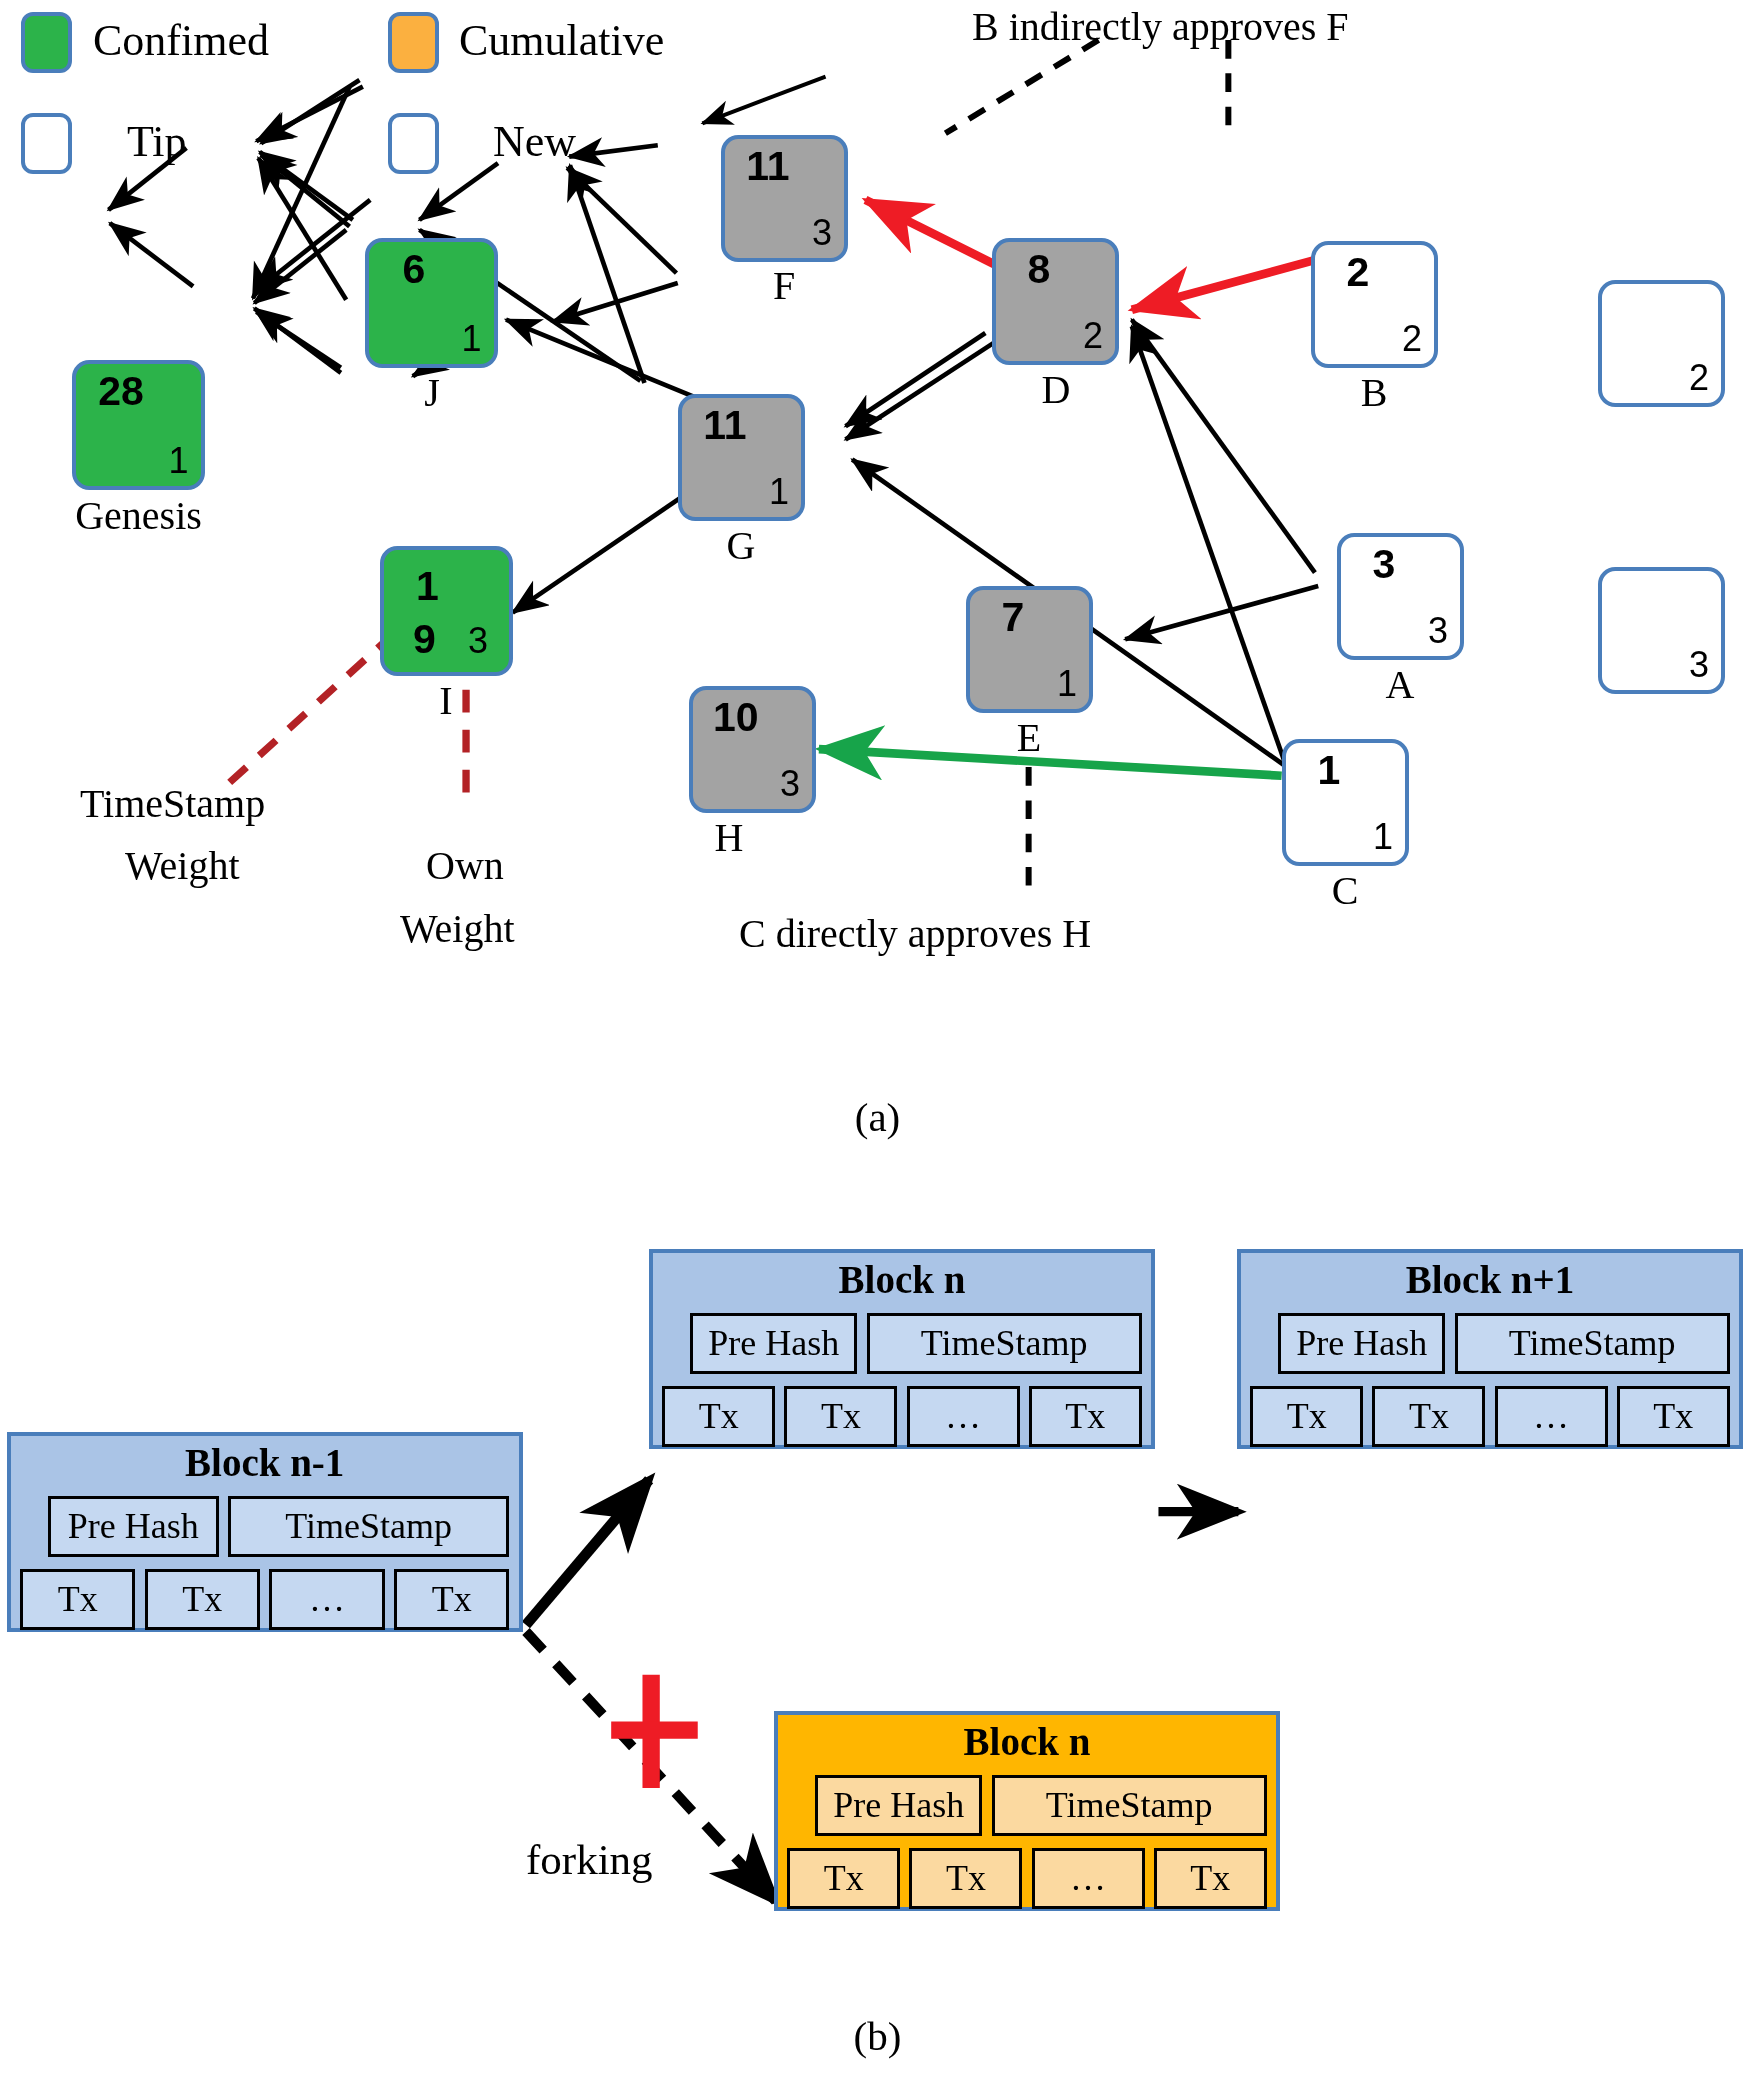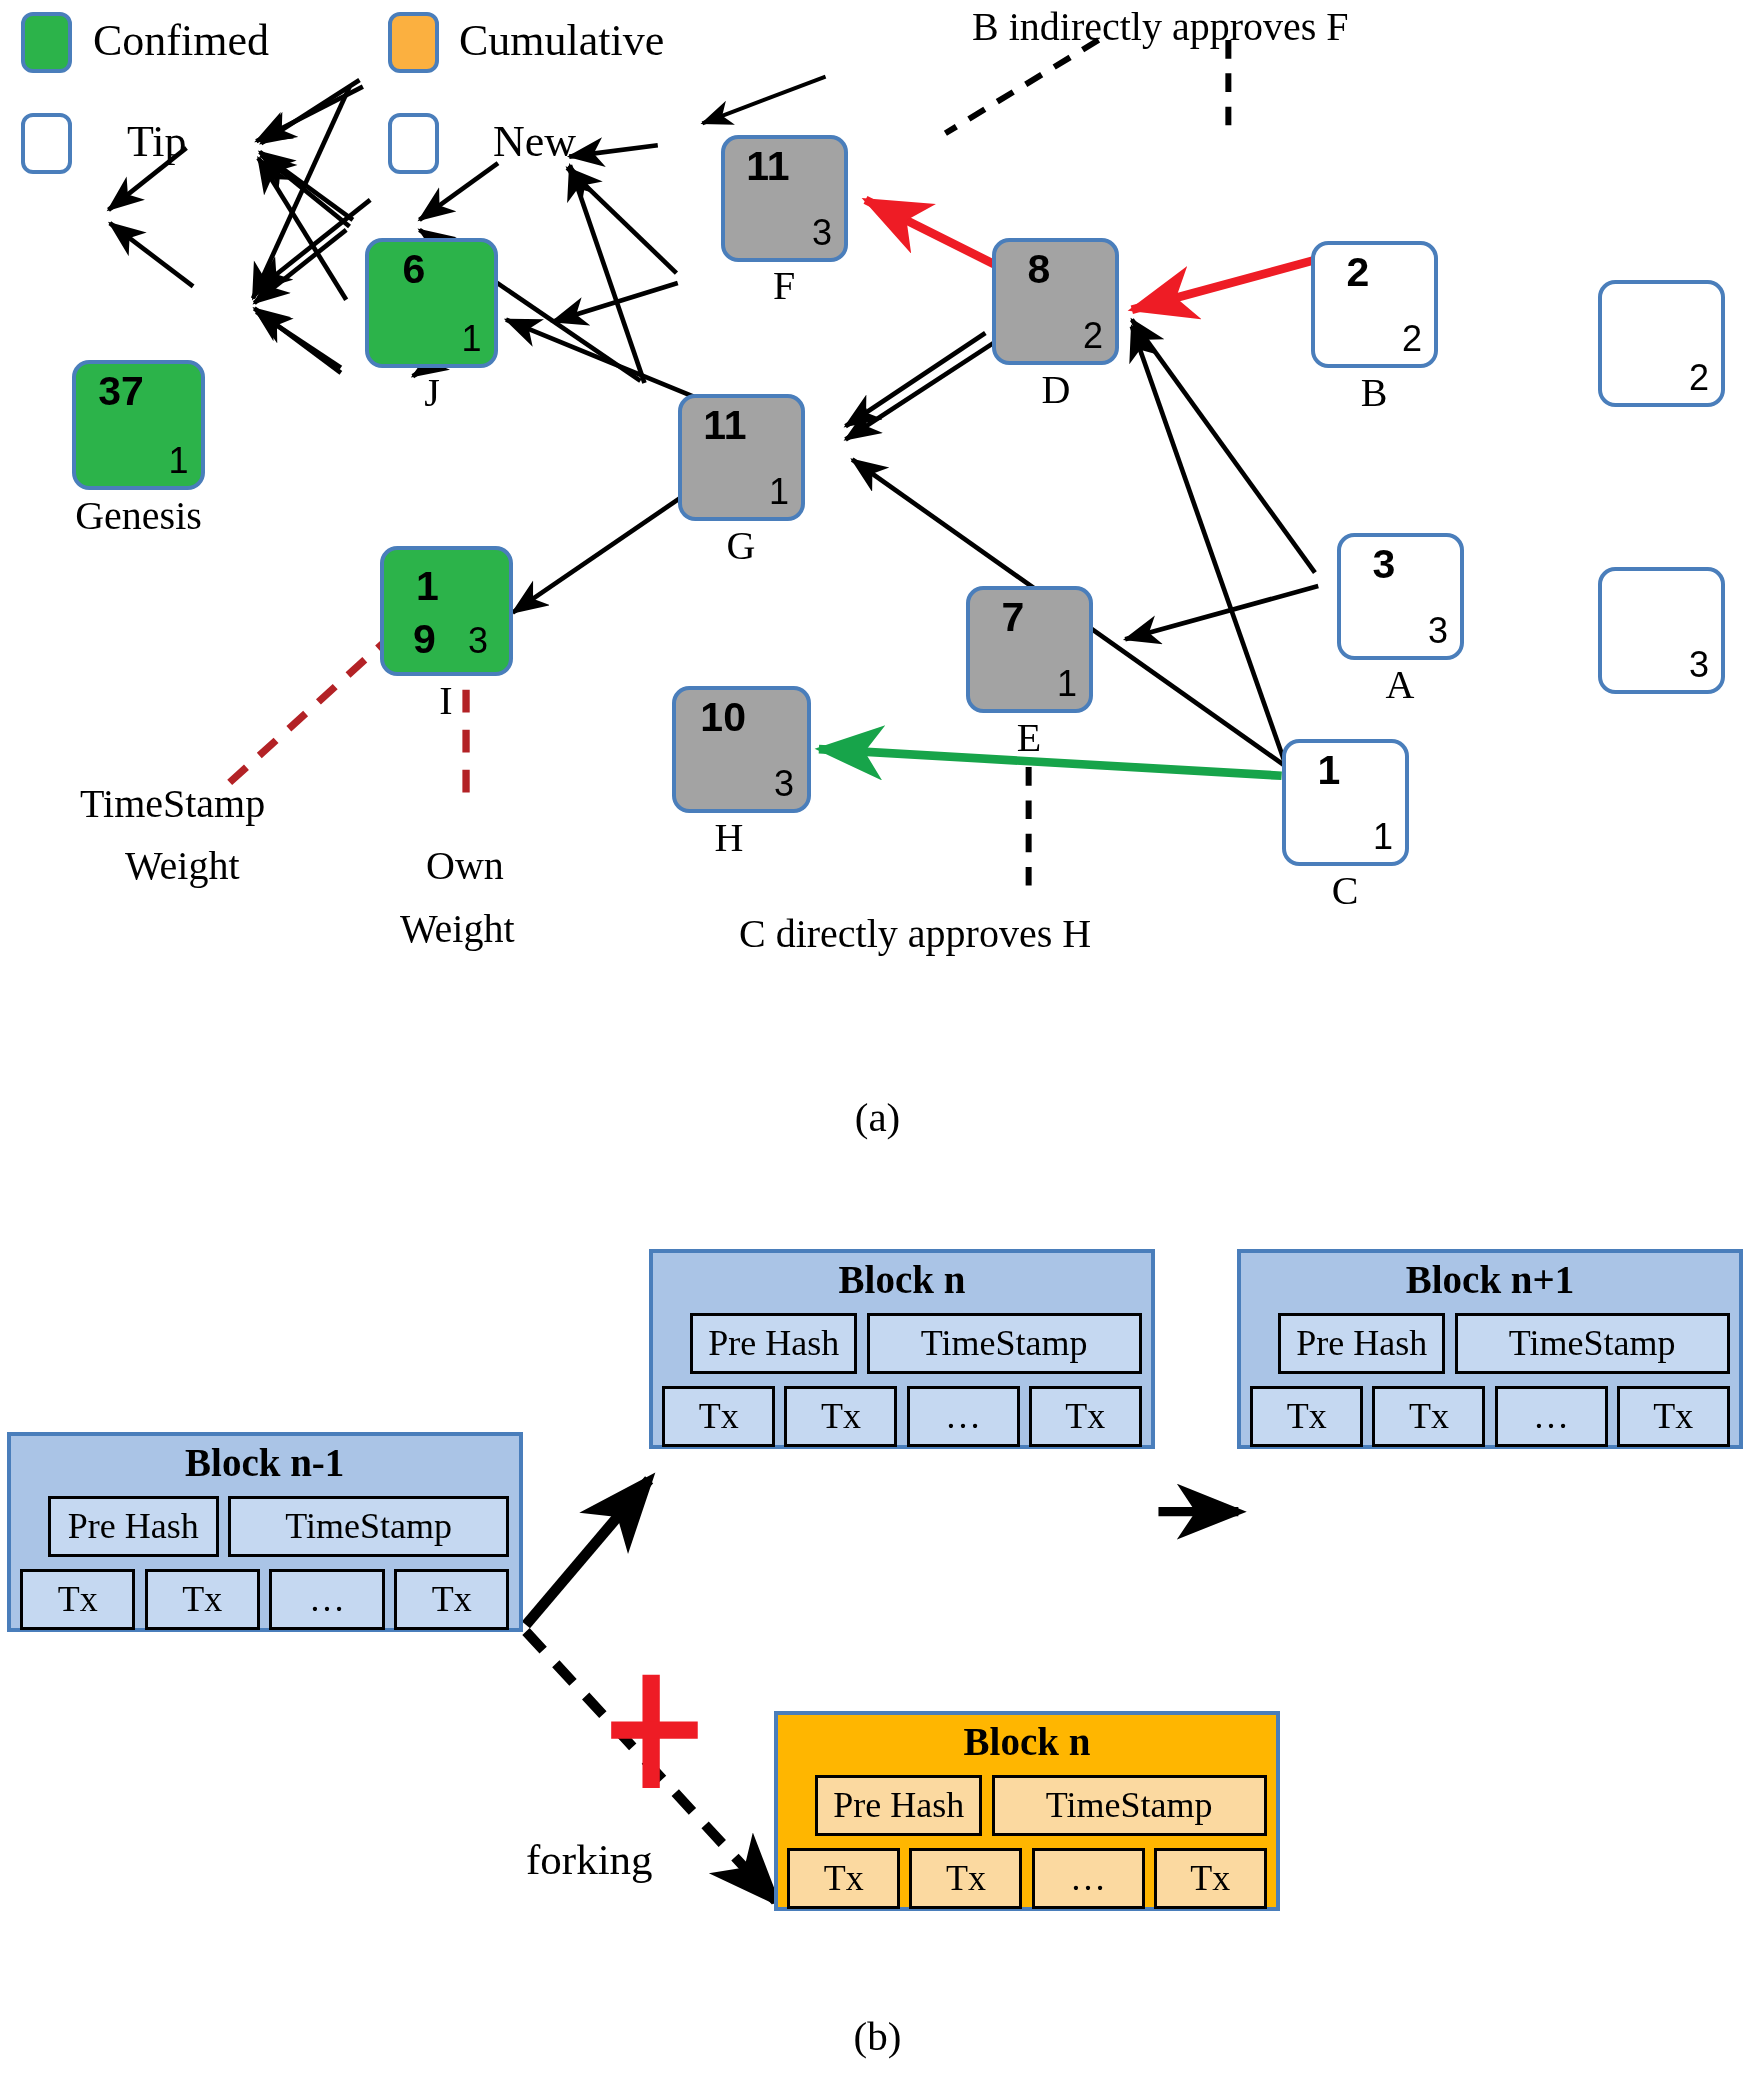--- a/index.html
+++ b/index.html
@@ -142,21 +142,21 @@
     <div class="legend-sw" style="left:21px;top:12px;width:51px;height:61px;background:#2cb34a;"></div>
     <div class="legend-txt" style="left:93px;top:18.6px;">Confimed</div>
     <div class="legend-sw" style="left:388px;top:12px;width:51px;height:61px;background:#fbb040;"></div>
     <div class="legend-txt" style="left:459px;top:18.6px;">Cumulative</div>
     <div class="legend-sw" style="left:21px;top:113px;width:51px;height:61px;background:#fff;"></div>
     <div class="legend-txt" style="left:127px;top:120px;">Tip</div>
     <div class="legend-sw" style="left:388px;top:113px;width:51px;height:61px;background:#fff;"></div>
     <div class="legend-txt" style="left:493px;top:120px;">New</div>
 
     <div class="node confirmed" style="left:72px;top:360px;width:133px;height:130px;">
-      <span class="cw">37</span>
+      <span class="cw">28</span>
       <span class="ow">1</span>
     </div>
     <div class="node-label" style="left:32px;top:496px;width:213px;">Genesis</div>
 
     <div class="node confirmed" style="left:365px;top:238px;width:133px;height:130px;">
       <span class="cw">6</span>
       <span class="ow">1</span>
     </div>
     <div class="node-label" style="left:392px;top:373px;width:80px;">J</div>
 
@@ -172,21 +172,21 @@
       <span class="ow">3</span>
     </div>
     <div class="node-label" style="left:744px;top:266px;width:80px;">F</div>
 
     <div class="node unconfirmed" style="left:678px;top:394px;width:127px;height:127px;">
       <span class="cw">11</span>
       <span class="ow">1</span>
     </div>
     <div class="node-label" style="left:701px;top:526px;width:80px;">G</div>
 
-    <div class="node unconfirmed" style="left:672px;top:686px;width:139px;height:127px;">
+    <div class="node unconfirmed" style="left:689px;top:686px;width:127px;height:127px;">
       <span class="cw">10</span>
       <span class="ow">3</span>
     </div>
     <div class="node-label" style="left:689px;top:818px;width:80px;">H</div>
 
     <div class="node unconfirmed" style="left:992px;top:238px;width:127px;height:127px;">
       <span class="cw">8</span>
       <span class="ow">2</span>
     </div>
     <div class="node-label" style="left:1016px;top:370px;width:80px;">D</div>

